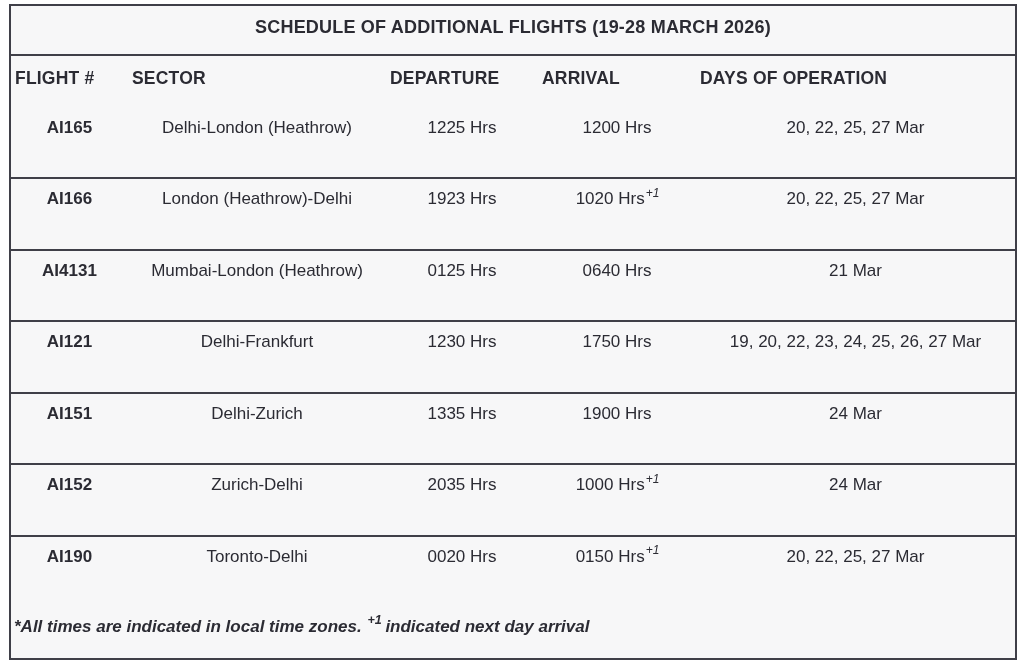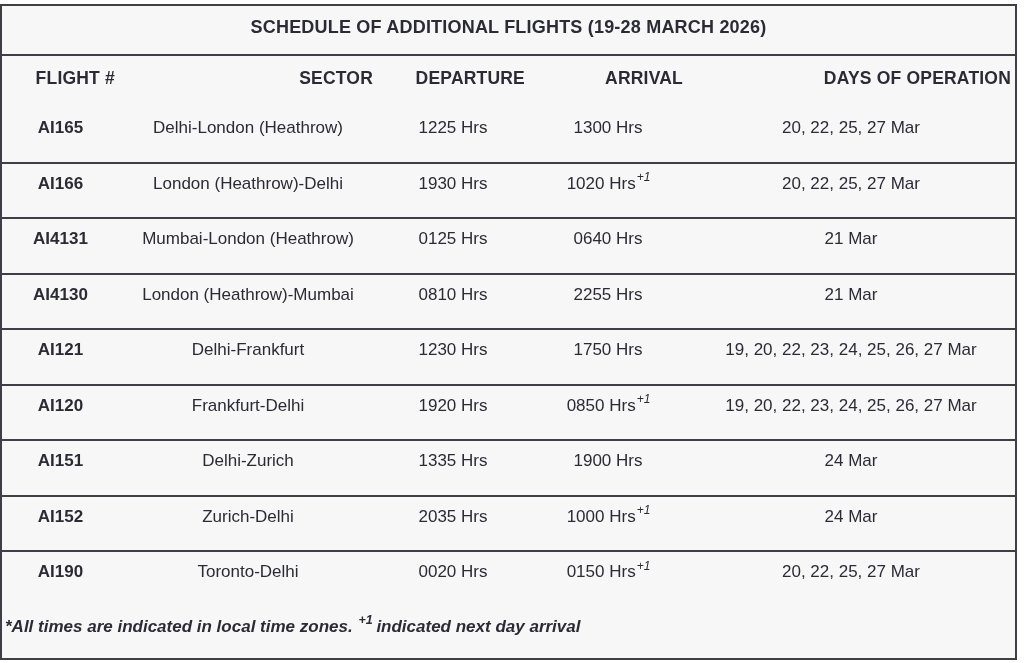--- a/index.html
+++ b/index.html
@@ -8,21 +8,21 @@
     width: 1024px;
     height: 663px;
     background: #ffffff;
     font-family: "Liberation Sans", "DejaVu Sans", sans-serif;
     -webkit-font-smoothing: antialiased;
   }
   .page {
     width: 1024px;
     height: 663px;
     box-sizing: border-box;
-    padding: 4px 7px 3px 0;
+    padding: 4px 7px 3px 9px;
     background: #ffffff;
   }
   table.flight-table {
     width: 100%;
     height: 100%;
     border-collapse: collapse;
     table-layout: fixed;
     background: #f7f7f8;
     color: #2b2b33;
     border: 2px solid #3f3f48;
@@ -43,21 +43,21 @@
     height: 48px;
     text-align: center;
     font-weight: 700;
     font-size: 18px;
     letter-spacing: 0.2px;
     padding: 10px 6px 16px 6px;
     line-height: 22px;
   }
   .head-cell {
     height: 52px;
-    text-align: right;
+    text-align: left;
     font-weight: 700;
     font-size: 17.5px;
     letter-spacing: 0.2px;
     padding: 11px 4px 19px 4px;
     line-height: 22px;
     margin-left: 18px;
   }
   .data-row td {
     height: 50px;
     text-align: center;
@@ -113,56 +113,42 @@
         <th class="head-cell">DEPARTURE</th>
         <th class="head-cell">ARRIVAL</th>
         <th class="head-cell">DAYS OF OPERATION</th>
       </tr>
     </thead>
     <tbody>
         <tr class="data-row">
     <td class="cell-flight">AI165</td>
     <td class="cell-sector">Delhi-London (Heathrow)</td>
     <td class="cell-departure">1225 Hrs</td>
-    <td class="cell-arrival"><span>1300 Hrs</span><sup class="next-day"></sup></td>
+    <td class="cell-arrival"><span>1200 Hrs</span><sup class="next-day"></sup></td>
     <td class="cell-days">20, 22, 25, 27 Mar</td>
   </tr>
         <tr class="data-row">
     <td class="cell-flight">AI166</td>
     <td class="cell-sector">London (Heathrow)-Delhi</td>
-    <td class="cell-departure">1930 Hrs</td>
+    <td class="cell-departure">1923 Hrs</td>
     <td class="cell-arrival"><span>1020 Hrs</span><sup class="next-day">+1</sup></td>
     <td class="cell-days">20, 22, 25, 27 Mar</td>
   </tr>
         <tr class="data-row">
     <td class="cell-flight">AI4131</td>
     <td class="cell-sector">Mumbai-London (Heathrow)</td>
     <td class="cell-departure">0125 Hrs</td>
     <td class="cell-arrival"><span>0640 Hrs</span><sup class="next-day"></sup></td>
     <td class="cell-days">21 Mar</td>
   </tr>
         <tr class="data-row">
-    <td class="cell-flight">AI4130</td>
-    <td class="cell-sector">London (Heathrow)-Mumbai</td>
-    <td class="cell-departure">0810 Hrs</td>
-    <td class="cell-arrival"><span>2255 Hrs</span><sup class="next-day"></sup></td>
-    <td class="cell-days">21 Mar</td>
-  </tr>
-        <tr class="data-row">
     <td class="cell-flight">AI121</td>
     <td class="cell-sector">Delhi-Frankfurt</td>
     <td class="cell-departure">1230 Hrs</td>
     <td class="cell-arrival"><span>1750 Hrs</span><sup class="next-day"></sup></td>
-    <td class="cell-days">19, 20, 22, 23, 24, 25, 26, 27 Mar</td>
-  </tr>
-        <tr class="data-row">
-    <td class="cell-flight">AI120</td>
-    <td class="cell-sector">Frankfurt-Delhi</td>
-    <td class="cell-departure">1920 Hrs</td>
-    <td class="cell-arrival"><span>0850 Hrs</span><sup class="next-day">+1</sup></td>
     <td class="cell-days">19, 20, 22, 23, 24, 25, 26, 27 Mar</td>
   </tr>
         <tr class="data-row">
     <td class="cell-flight">AI151</td>
     <td class="cell-sector">Delhi-Zurich</td>
     <td class="cell-departure">1335 Hrs</td>
     <td class="cell-arrival"><span>1900 Hrs</span><sup class="next-day"></sup></td>
     <td class="cell-days">24 Mar</td>
   </tr>
         <tr class="data-row">

